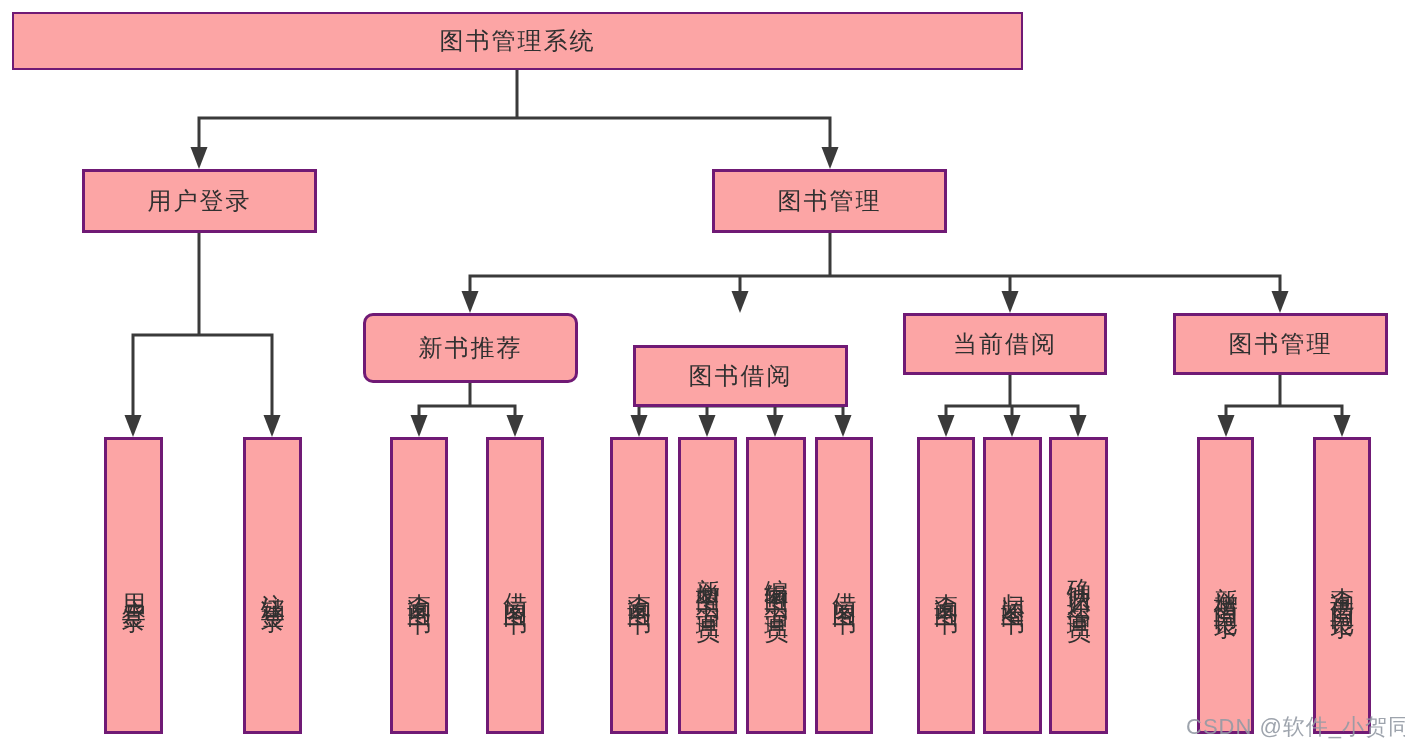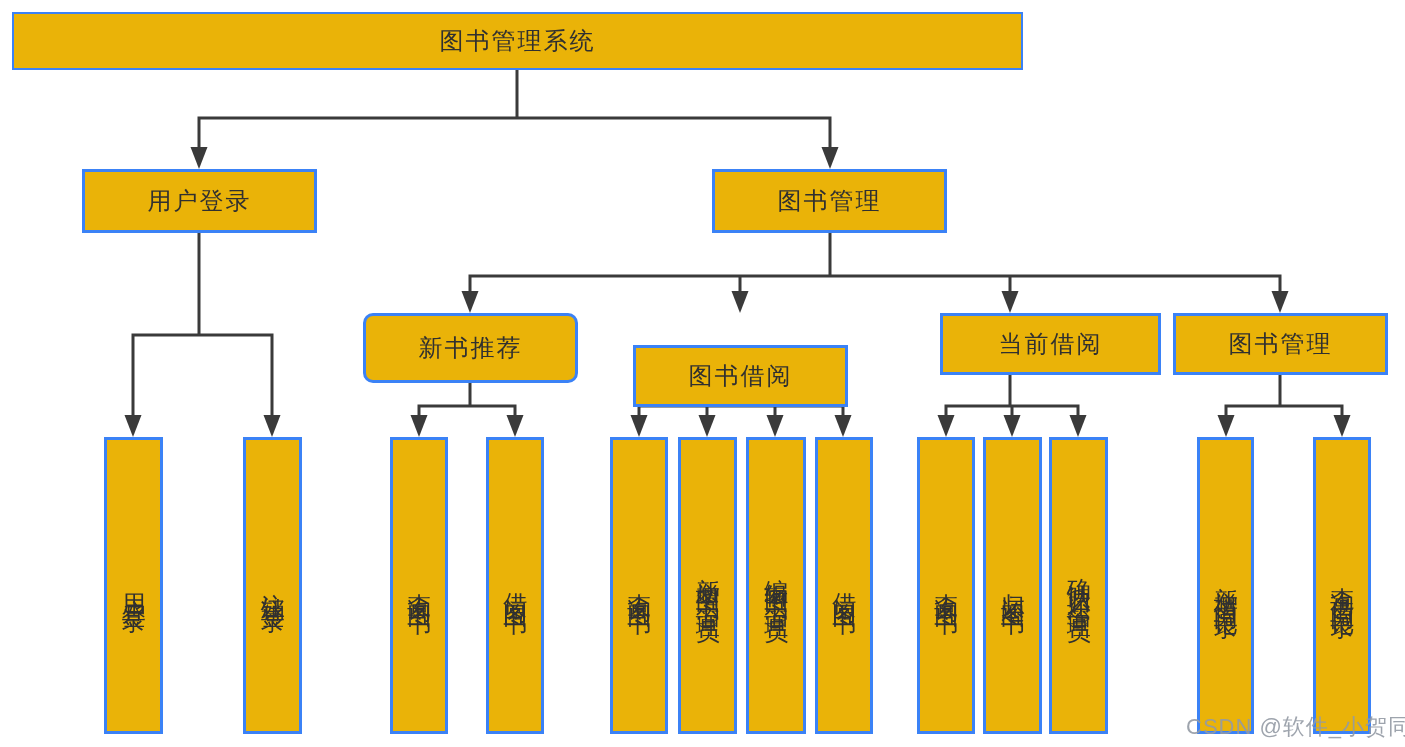--- a/index.html
+++ b/index.html
@@ -13,22 +13,22 @@
   }
   .connector-layer {
     position: absolute;
     left: 0; top: 0;
     width: 1405px; height: 747px;
     z-index: 1;
   }
   .node {
     position: absolute;
     box-sizing: border-box;
-    border: 3px solid #3b82f6;
-    background: #eab308;
+    border: 3px solid #701a75;
+    background: #fca5a5;
     display: flex;
     align-items: center;
     justify-content: center;
     color: #303030;
     z-index: 2;
   }
   .node.root-box { border-width: 2px; }
   .hl {
     font-size: 24px;
     letter-spacing: 2px;
@@ -99,21 +99,21 @@
   <div class="node" style="left:712px; top:169px; width:235px; height:64px;">
     <span class="hl">图书管理</span>
   </div>
 
   <div class="node" style="left:363px; top:313px; width:215px; height:70px;border-radius:10px;">
     <span class="hl">新书推荐</span>
   </div>
   <div class="node" style="left:633px; top:313px; width:215px; height:62px;margin-top:32px;">
     <span class="hl">图书借阅</span>
   </div>
-  <div class="node" style="left:940px; top:313px; width:221px; height:62px;">
+  <div class="node" style="left:903px; top:313px; width:204px; height:62px;">
     <span class="hl">当前借阅</span>
   </div>
   <div class="node" style="left:1173px; top:313px; width:215px; height:62px;">
     <span class="hl">图书管理</span>
   </div>
 
   <div class="node" style="left:104px; top:437px; width:59px; height:297px;">
     <span class="vl">用户登录</span>
   </div>
   <div class="node" style="left:243px; top:437px; width:59px; height:297px;">

